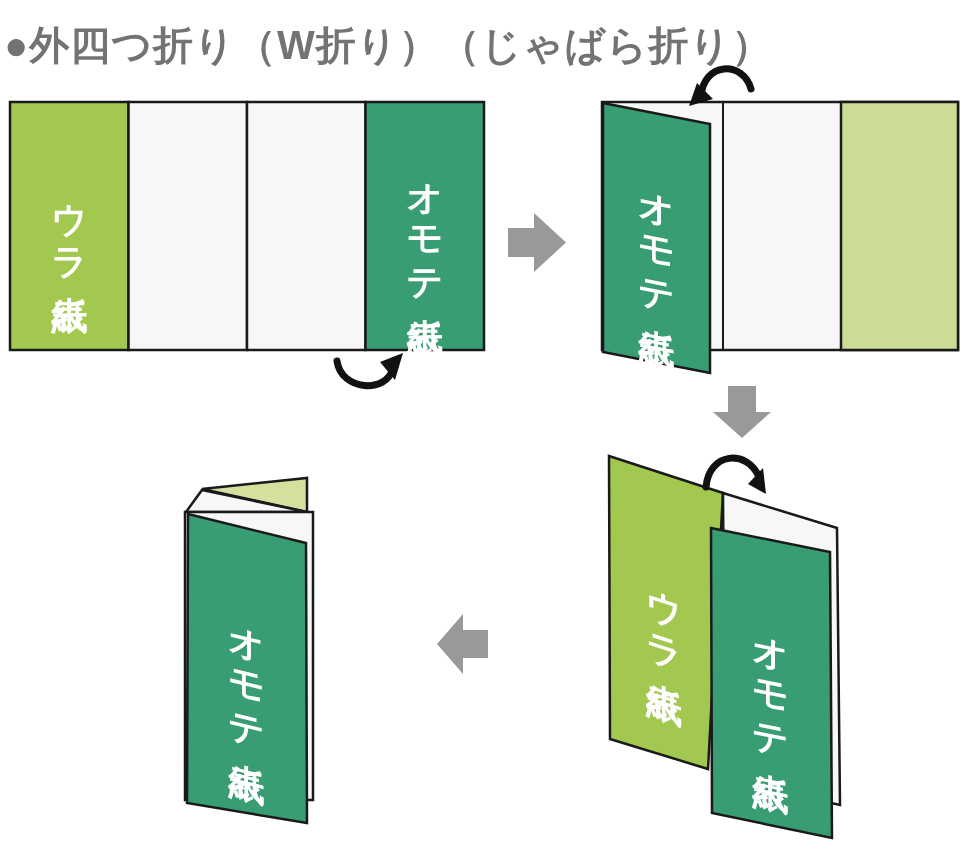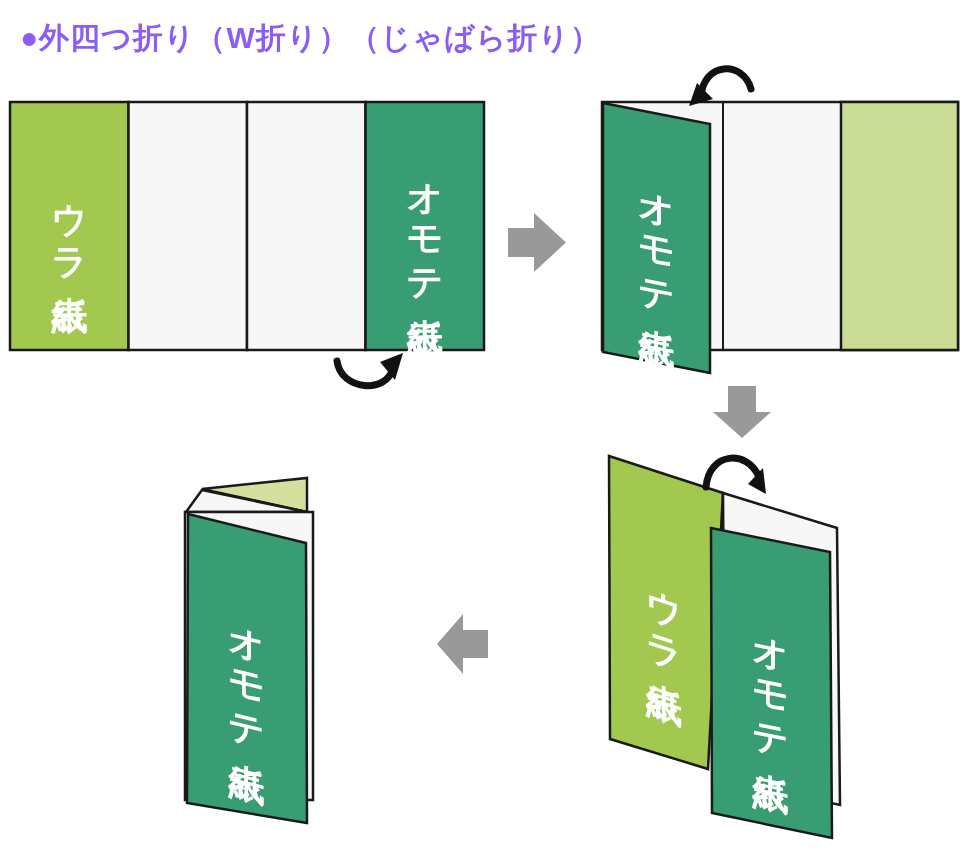--- a/index.html
+++ b/index.html
@@ -12,22 +12,22 @@
   .thin{stroke:var(--outline,#1a1a1a);stroke-width:2;}
   .fill-bright{fill:var(--brightGreen,#A2C84F);}
   .fill-dark{fill:var(--darkGreen,#389D73);}
   .fill-muted{fill:var(--mutedGreen,#CBDC96);}
   .fill-pale{fill:var(--paleGreen,#D3E09E);}
   .fill-sheet{fill:var(--sheetWhite,#F7F7F7);}
   .gray-arrow{fill:var(--arrowGray,#999999);}
   .fold-arrow{stroke:var(--foldArrowBlack,#111111);stroke-width:7;fill:none;stroke-linecap:round;}
   .fold-head{fill:var(--foldArrowBlack,#111111);}
   .page-title{
-    position:absolute;left:20px;top:18px;width:960px;
-    font-size:30px;font-weight:bold;color:#8b5cf6;letter-spacing:1px;white-space:nowrap;
+    position:absolute;left:4px;top:18px;width:960px;
+    font-size:40px;font-weight:bold;color:#737373;letter-spacing:1px;white-space:nowrap;
   }
   .vlabel{
     position:absolute;display:flex;align-items:center;justify-content:center;
     writing-mode:vertical-rl;text-orientation:upright;
     color:#fff;font-weight:bold;font-size:36px;letter-spacing:3px;line-height:1.05;
     pointer-events:none;user-select:none;
   }
   .skew{transform-origin:0 0;}
 </style>
 </head>

